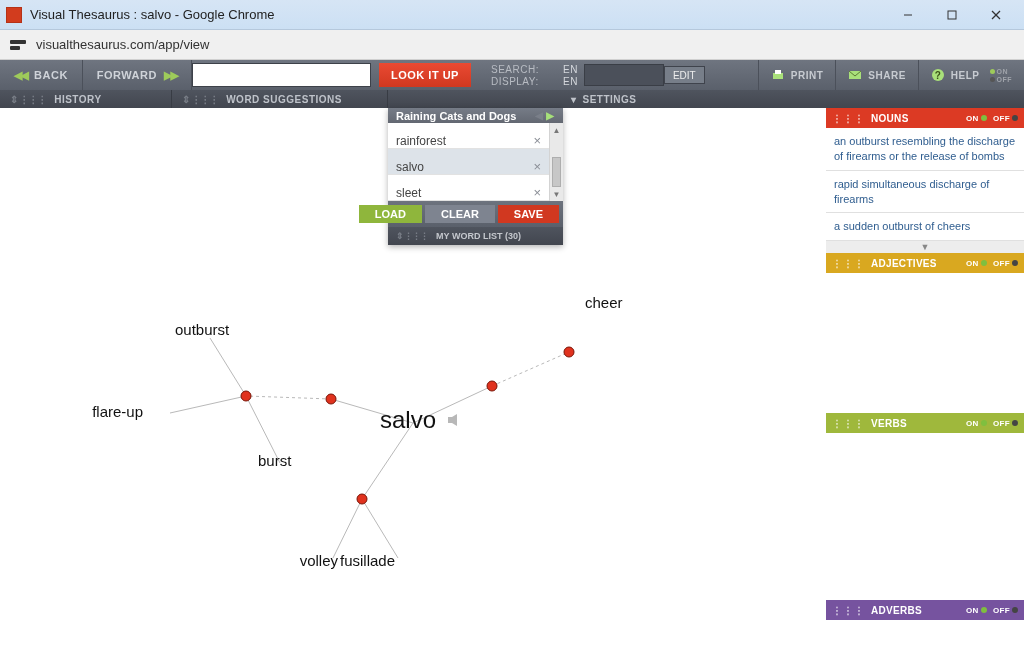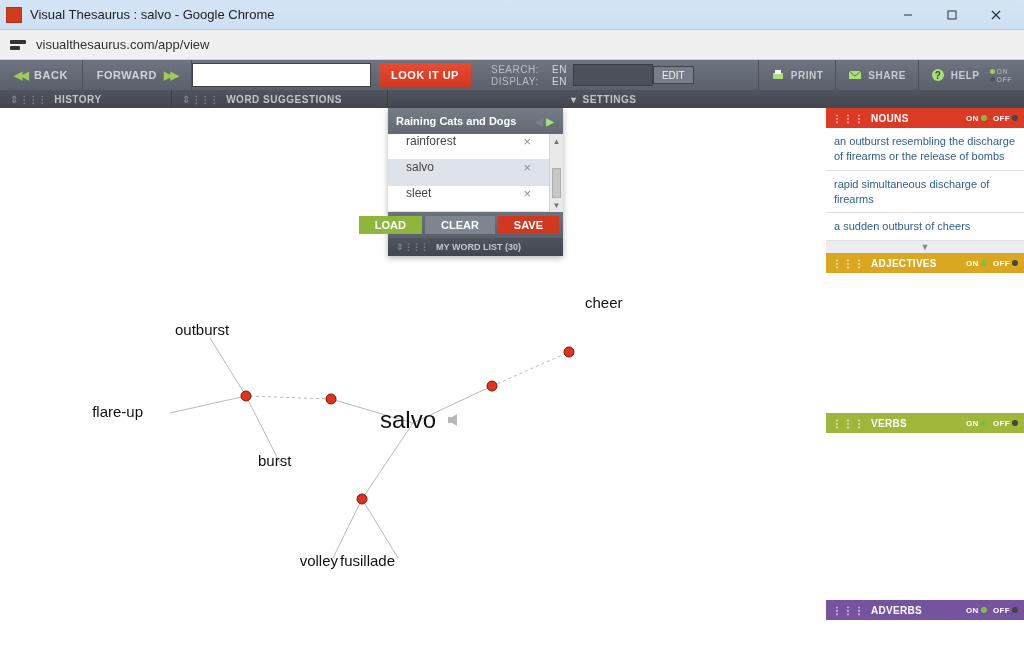--- a/index.html
+++ b/index.html
@@ -15,21 +15,21 @@
 .addrbar .siteicon { width:16px; height:16px; margin-right:10px; display:flex; flex-direction:column; gap:2px; justify-content:center;}
 .addrbar .siteicon div{height:4px; background:#333; border-radius:1px;}
 
 
 .toolbar1 { height: 30px; background: linear-gradient(#6f7580,#5a606b); display: flex; align-items:stretch; font-size:11px; letter-spacing:0.5px;}
 .navbtn { display:flex; align-items:center; padding:0 14px; color:#cfd3d9; font-weight:bold; border-right:1px solid #4b505a; cursor:pointer;}
 .navbtn .arrows { letter-spacing:-2px; }
 .searchbox { flex:0 0 130px; background:#fff; margin:3px 0; border:1px solid #3d4149; }
 .lookup { background: linear-gradient(#e94a33,#d13820); color:#fff; font-weight:bold; font-size:11px; padding:0 12px; border:none; margin:3px 8px; cursor:pointer; letter-spacing:0.5px;}
 .searchlang { font-size:10px; color:#b8bcc3; display:flex; flex-direction:column; justify-content:center; padding:0 6px 0 12px; gap:1px; }
-.searchlang .row { display:flex; gap:11px; }
+.searchlang .row { display:flex; gap:22px; }
 .searchlang .label { width:50px; }
 .searchlang .val { color:#d5d8dd; }
 .langfield { width:80px; background:#4b505a; margin:4px 0; border:1px solid #3a3e46;}
 .editbtn { background:#777e89; color:#eee; font-size:10px; padding:2px 8px; margin:6px 4px 6px 0; border:1px solid #3f434c; cursor:pointer;}
 .tool-right { display:flex; margin-left:auto;}
 .tbtn { display:flex; align-items:center; padding:0 12px; color:#c7cbd1; font-size:10px; font-weight:bold; border-left:1px solid #4b505a; gap:6px; cursor:pointer; letter-spacing:0.5px;}
 .tbtn .ico { width:14px; height:14px; }
 .onoff { display:flex; flex-direction:column; gap:1px; font-size:7px; color:#9fa3aa; margin-left:4px;}
 .onoff span{display:flex; align-items:center; gap:2px;}
 .dot{width:5px; height:5px; border-radius:50%;}
@@ -37,26 +37,26 @@
 .toolbar2 { height:18px; background: linear-gradient(#4f545e,#42464f); display:flex; font-size:10px; color:#bfc3ca; font-weight:bold; letter-spacing:0.5px;}
 .t2seg { display:flex; align-items:center; padding:0 10px; border-right:1px solid #383c44; }
 .t2seg .handle { color:#787d86; margin-right:8px; letter-spacing:-1px;}
 .t2seg.hist { width:172px;}
 .t2seg.sugg { width:216px;}
 .settings-seg { display:flex; align-items:center; padding:0 8px; gap:6px; }
 .settings-seg .carat{ color:#bfc3ca; }
 
 
 .wordpanel { position:absolute; left:388px; top:108px; width:175px; z-index:20; box-shadow:0 2px 6px rgba(0,0,0,0.3);}
-.wp-header { height:26px; background:linear-gradient(#767c87,#636872); display:flex; align-items:center; color:#fff; font-size:11px; padding:0 8px; font-weight:bold;}
+.wp-header { height:15px; background:linear-gradient(#767c87,#636872); display:flex; align-items:center; color:#fff; font-size:11px; padding:0 8px; font-weight:bold;}
 .wp-header .nav { margin-left:auto; display:flex; gap:1px;}
 .wp-header .nav span{width:10px; text-align:center; color:#a7e07a; cursor:pointer; font-size:10px;}
 .wp-header .nav span.dis{color:#7a7f89;}
 .wp-list { background:#fff; position:relative;}
-.wp-row { height:26px; display:flex; align-items:flex-start; padding:0 18px; font-size:12px; color:#444; border-bottom:1px solid #e2e2e2; cursor:pointer;}
+.wp-row { height:26px; display:flex; align-items:flex-end; padding:0 8px; font-size:12px; color:#444; border-bottom:1px solid #e2e2e2; cursor:pointer;}
 .wp-row.sel { background:#dde3e9; }
 .wp-row .x { margin-left:auto; color:#8a8e96; font-size:13px;}
 .wp-scroll { position:absolute; right:0; top:0; bottom:0; width:14px; background:#e9e9e9; border-left:1px solid #d3d3d3;}
 .wp-scroll .up, .wp-scroll .down{height:14px; display:flex; align-items:center; justify-content:center; color:#777; font-size:8px;}
 .wp-scroll .thumb{position:absolute; left:2px; right:2px; top:34px; height:30px; background:#c7c7c7; border:1px solid #aeaeae;}
 .wp-buttons { height:26px; background:linear-gradient(#6d737e,#5a606b); display:flex; align-items:center; justify-content:flex-end; padding:0 4px; gap:3px;}
 .wp-buttons button { font-size:11px; font-weight:bold; padding:3px 16px; border:none; cursor:pointer; color:#fff;}
 .wp-buttons .load{background:#8fb63c;}
 .wp-buttons .clear{background:#7e8490;}
 .wp-buttons .save{background:#d13820;}

